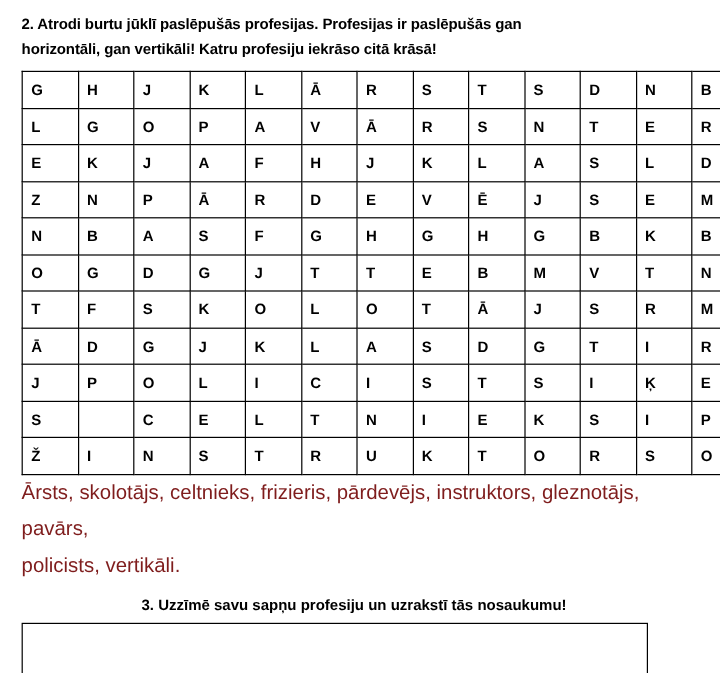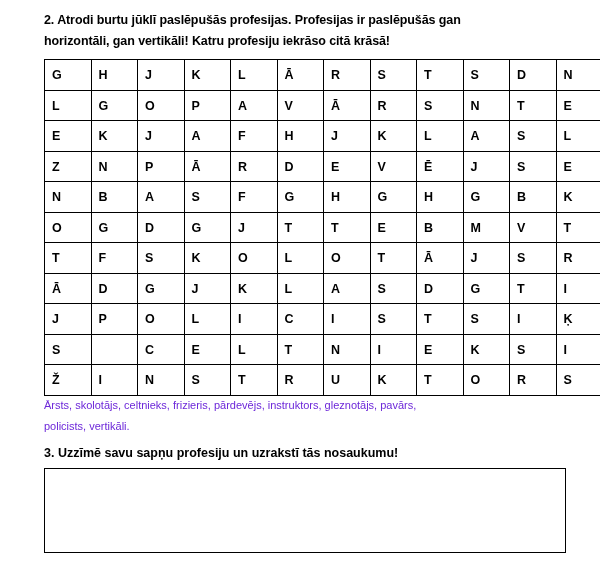--- a/index.html
+++ b/index.html
@@ -12,21 +12,21 @@
     background: #ffffff;
     font-family: "Liberation Sans", sans-serif;
     color: #000000;
     overflow: hidden;
   }
   .page {
     position: relative;
     width: 600px;
     height: 394px;
     box-sizing: border-box;
-    padding: 10px 28px 0 44px;
+    padding: 10px 28px 0 18px;
   }
   .instr {
     font-size: 12.5px;
     font-weight: bold;
     line-height: 1.65;
     margin: 0 0 8px 0;
     letter-spacing: -0.1px;
   }
   .instr .line {
     display: block;
@@ -47,30 +47,31 @@
     padding-left: 7px;
     vertical-align: middle;
     font-family: "Liberation Sans", sans-serif;
   }
   .bank-title {
     font-size: 12.5px;
     font-weight: bold;
     margin: 14px 0 6px 0;
   }
   .bank-words {
-    font-size: 11px;
+    font-size: 17px;
     line-height: 1.75;
-    color: #6d28d9;
+    color: #7f1d1d;
     margin: 0 0 2px 0;
     max-width: 520px;
   }
   .task3 {
     font-size: 12.5px;
     font-weight: bold;
     margin: 10px 0 8px 0;
+    text-align: center;
   }
   .draw-box {
     border: 1px solid #000000;
     width: 522px;
     height: 85px;
     box-sizing: border-box;
     background: #ffffff;
   }
 </style>
 </head>

